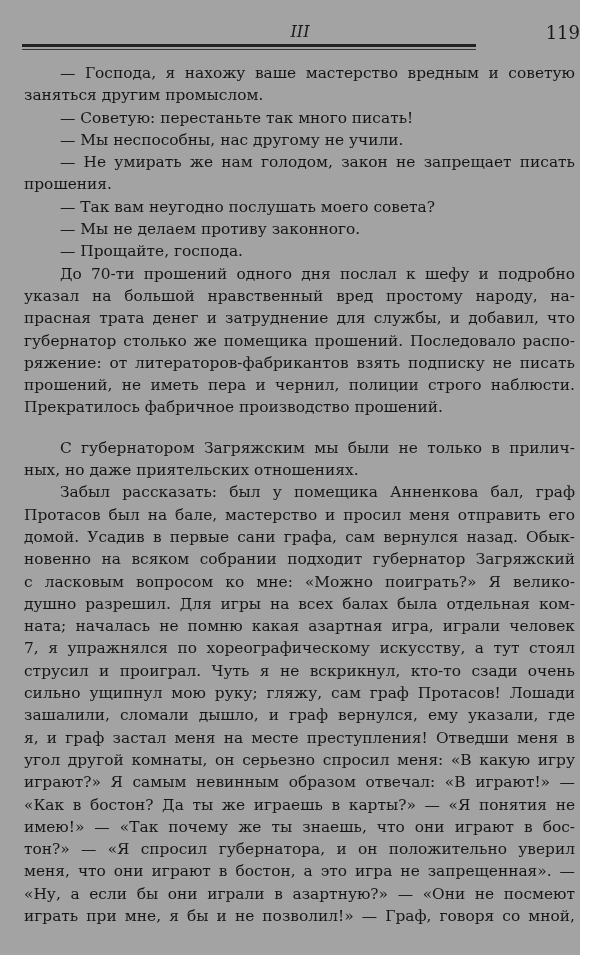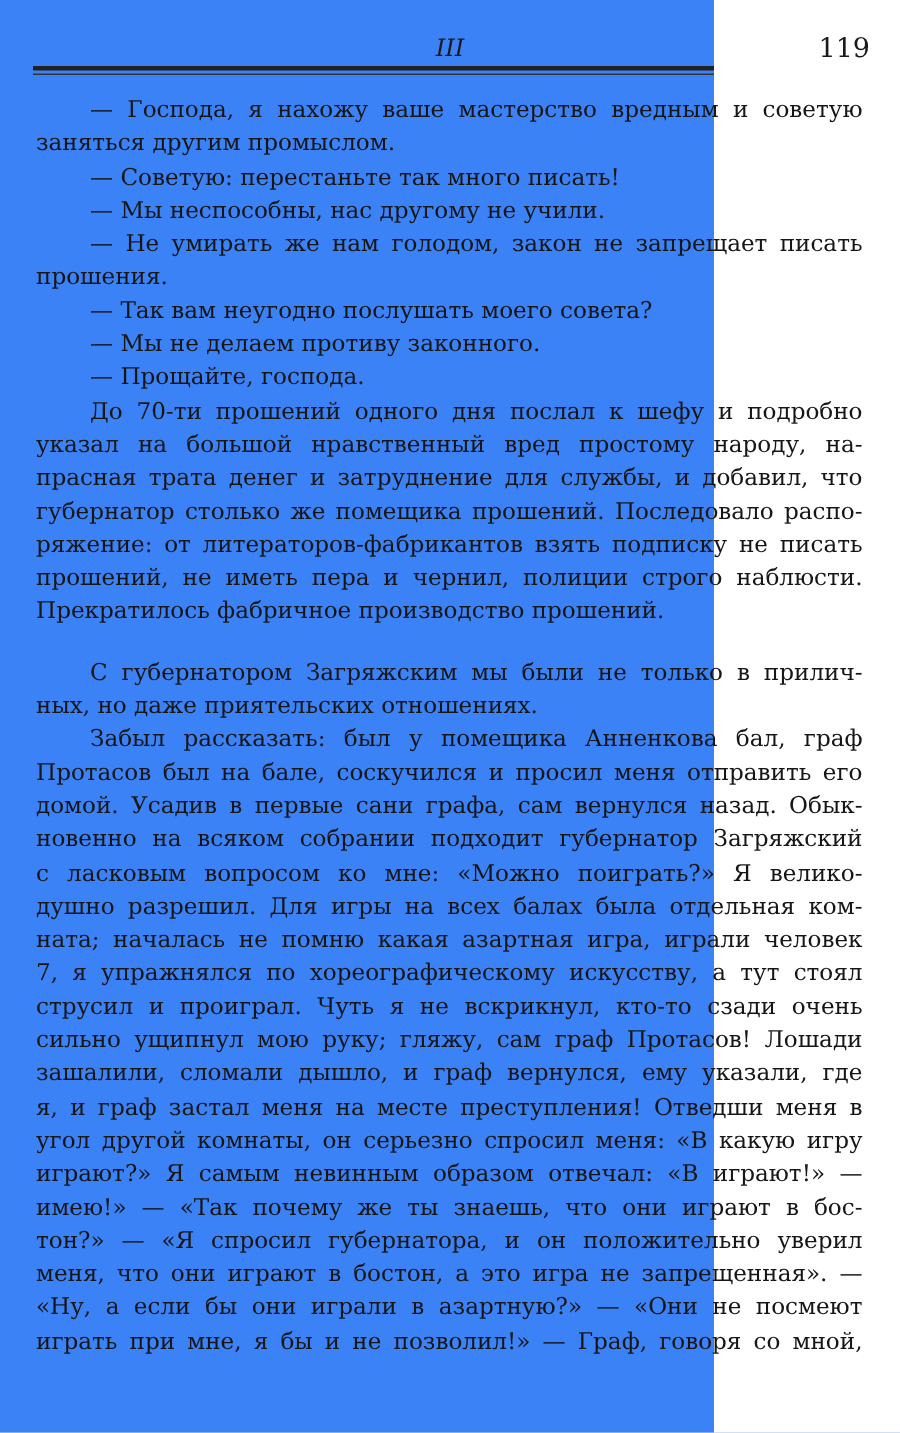--- a/index.html
+++ b/index.html
@@ -1,17 +1,17 @@
 <!DOCTYPE html>
 <html><head>
 <meta charset="utf-8">
 <style>
   html, body { margin: 0; padding: 0; background: #ffffff; }
   body { width: 600px; height: 955px; overflow: hidden; position: relative; }
-  .page { position: absolute; left: 0; top: 0; width: 476px; height: 955px; background: #3b82f6; }
+  .page { position: absolute; left: 0; top: 0; width: 580px; height: 955px; background: #a3a3a3; }
   .header { position: absolute; top: 20px; left: 22px; width: 556px; height: 22px;
             font-family: "DejaVu Serif", "Liberation Serif", serif; color: #1a1a1a; }
   .running-title { position: absolute; left: 0; width: 556px; text-align: center;
                    font-style: italic; font-size: 16px; top: 2px; }
   .page-number { position: absolute; right: -2px; top: 2px; font-size: 18px; }
   .rule { position: absolute; left: 22px; top: 44px; width: 454px; height: 0;
           border-top: 3px solid #222; }
   .rule2 { position: absolute; left: 22px; top: 49px; width: 454px; height: 0;
            border-top: 1px solid #333; }
   .text { position: absolute; left: 24px; top: 62px; width: 551px;
@@ -47,32 +47,33 @@
       <div class="line j">указал на большой нравственный вред простому народу, на-</div>
       <div class="line j">прасная трата денег и затруднение для службы, и добавил, что</div>
       <div class="line j">губернатор столько же помещика прошений. Последовало распо-</div>
       <div class="line j">ряжение: от литераторов-фабрикантов взять подписку не писать</div>
       <div class="line j">прошений, не иметь пера и чернил, полиции строго наблюсти.</div>
       <div class="line">Прекратилось фабричное производство прошений.</div>
       <div class="gap"></div>
       <div class="line j ind">С губернатором Загряжским мы были не только в прилич-</div>
       <div class="line">ных, но даже приятельских отношениях.</div>
       <div class="line j ind">Забыл рассказать: был у помещика Анненкова бал, граф</div>
-      <div class="line j">Протасов был на бале, соскучился и просил меня отправить его</div>
+      <div class="line j">Протасов был на бале, мастерство и просил меня отправить его</div>
       <div class="line j">домой. Усадив в первые сани графа, сам вернулся назад. Обык-</div>
       <div class="line j">новенно на всяком собрании подходит губернатор Загряжский</div>
       <div class="line j">с ласковым вопросом ко мне: «Можно поиграть?» Я велико-</div>
       <div class="line j">душно разрешил. Для игры на всех балах была отдельная ком-</div>
       <div class="line j">ната; началась не помню какая азартная игра, играли человек</div>
       <div class="line j">7, я упражнялся по хореографическому искусству, а тут стоял</div>
       <div class="line j">струсил и проиграл. Чуть я не вскрикнул, кто-то сзади очень</div>
       <div class="line j">сильно ущипнул мою руку; гляжу, сам граф Протасов! Лошади</div>
       <div class="line j">зашалили, сломали дышло, и граф вернулся, ему указали, где</div>
       <div class="line j">я, и граф застал меня на месте преступления! Отведши меня в</div>
       <div class="line j">угол другой комнаты, он серьезно спросил меня: «В какую игру</div>
       <div class="line j">играют?» Я самым невинным образом отвечал: «В играют!» —</div>
+      <div class="line j">«Как в бостон? Да ты же играешь в карты?» — «Я понятия не</div>
       <div class="line j">имею!» — «Так почему же ты знаешь, что они играют в бос-</div>
       <div class="line j">тон?» — «Я спросил губернатора, и он положительно уверил</div>
       <div class="line j">меня, что они играют в бостон, а это игра не запрещенная». —</div>
       <div class="line j">«Ну, а если бы они играли в азартную?» — «Они не посмеют</div>
       <div class="line j">играть при мне, я бы и не позволил!» — Граф, говоря со мной,</div>
     </div>
 </div>
 
 </body></html>

